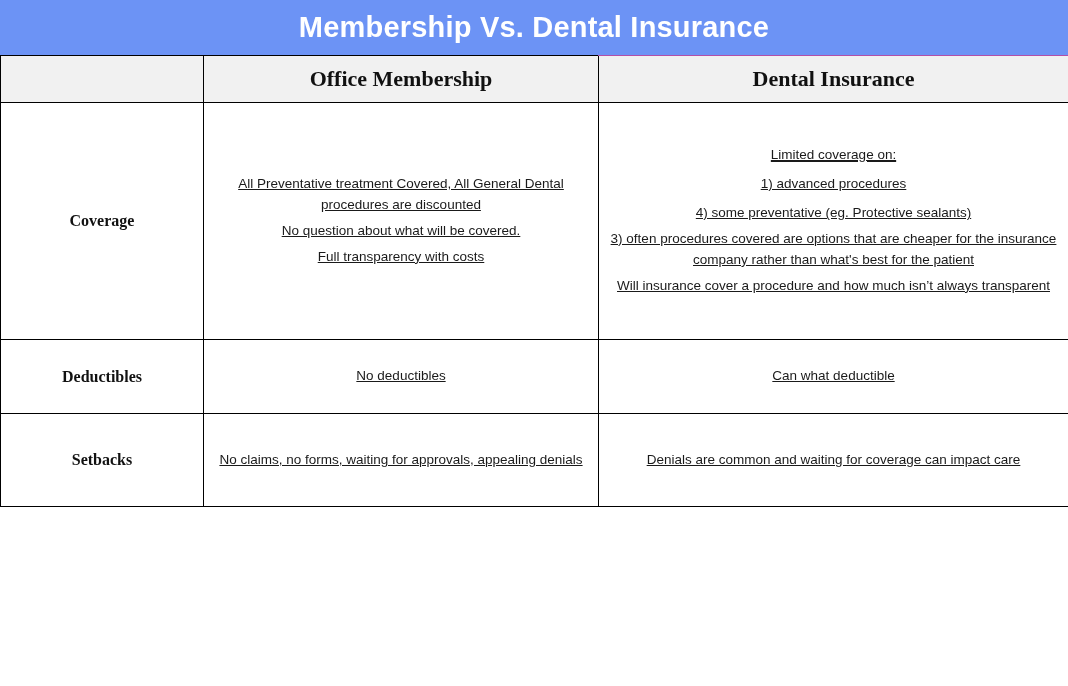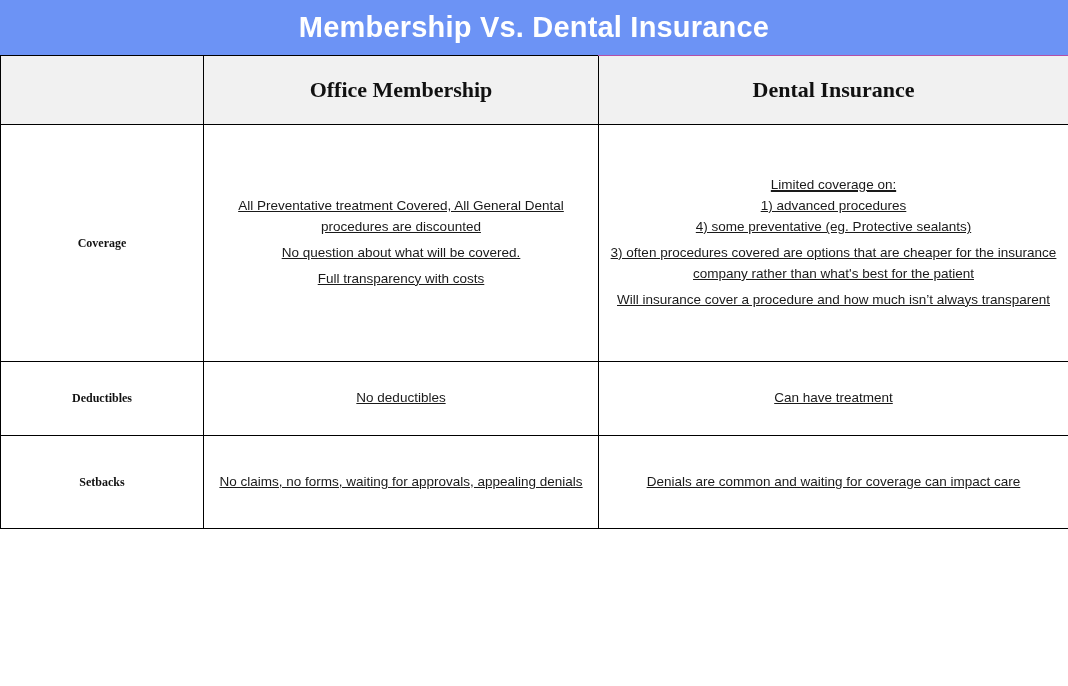--- a/index.html
+++ b/index.html
@@ -66,56 +66,56 @@
     padding: 8px 10px;
   }
 
   col.col-label { width: 203px; }
   col.col-a     { width: 395px; }
   col.col-b     { width: 470px; }
 
   
   .head-row th {
     background: #f1f1f1;
-    height: 69px;
+    height: 47px;
     padding: 4px 8px;
   }
   .head-blank { background: #f1f1f1 !important; }
   .head-label {
     font-family: "Liberation Serif", "DejaVu Serif", serif;
     font-weight: bold;
     font-size: 22px;
     color: #111111;
     text-align: center;
     line-height: 1.1;
     white-space: nowrap;
   }
 
   
   .row-label {
     font-family: "Liberation Serif", "DejaVu Serif", serif;
     font-weight: bold;
-    font-size: 12px;
+    font-size: 16px;
     color: #111111;
     text-align: center;
     line-height: 1.25;
   }
 
   
   .cell-body {
     font-family: "Liberation Sans", sans-serif;
     font-size: 13.5px;
     color: #1a1a1a;
     text-align: center;
     line-height: 1.55;
     text-decoration: underline;
   }
   .cell-body p { margin: 0; }
   .cell-body p + p { margin-top: 5px; }
-  .cell-body .tight + .tight { margin-top: 0; }
+  .cell-body .tight + .tight { margin-top: 8px; }
   .cell-body u { text-decoration: underline; text-underline-offset: 2px; }
 
   
   tr.shade td { background: #f1f1f1; }
   tr.plain td { background: #ffffff; }
 
   
   tr.r-coverage td      { height: 237px; }
   tr.r-restrictions td  { height: 93px;  }
   tr.r-deductibles td   { height: 74px;  }
@@ -169,21 +169,21 @@
         </td>
       </tr>
 
 
       <tr class="plain r-deductibles">
         <td class="row-label">Deductibles</td>
         <td class="cell-body">
           <p>No deductibles</p>
         </td>
         <td class="cell-body">
-          <p>Can have treatment</p>
+          <p>Can what deductible</p>
         </td>
       </tr>
 
 
       <tr class="plain r-setbacks">
         <td class="row-label">Setbacks</td>
         <td class="cell-body">
           <p>No claims, no forms, waiting for approvals, appealing denials</p>
         </td>
         <td class="cell-body">

